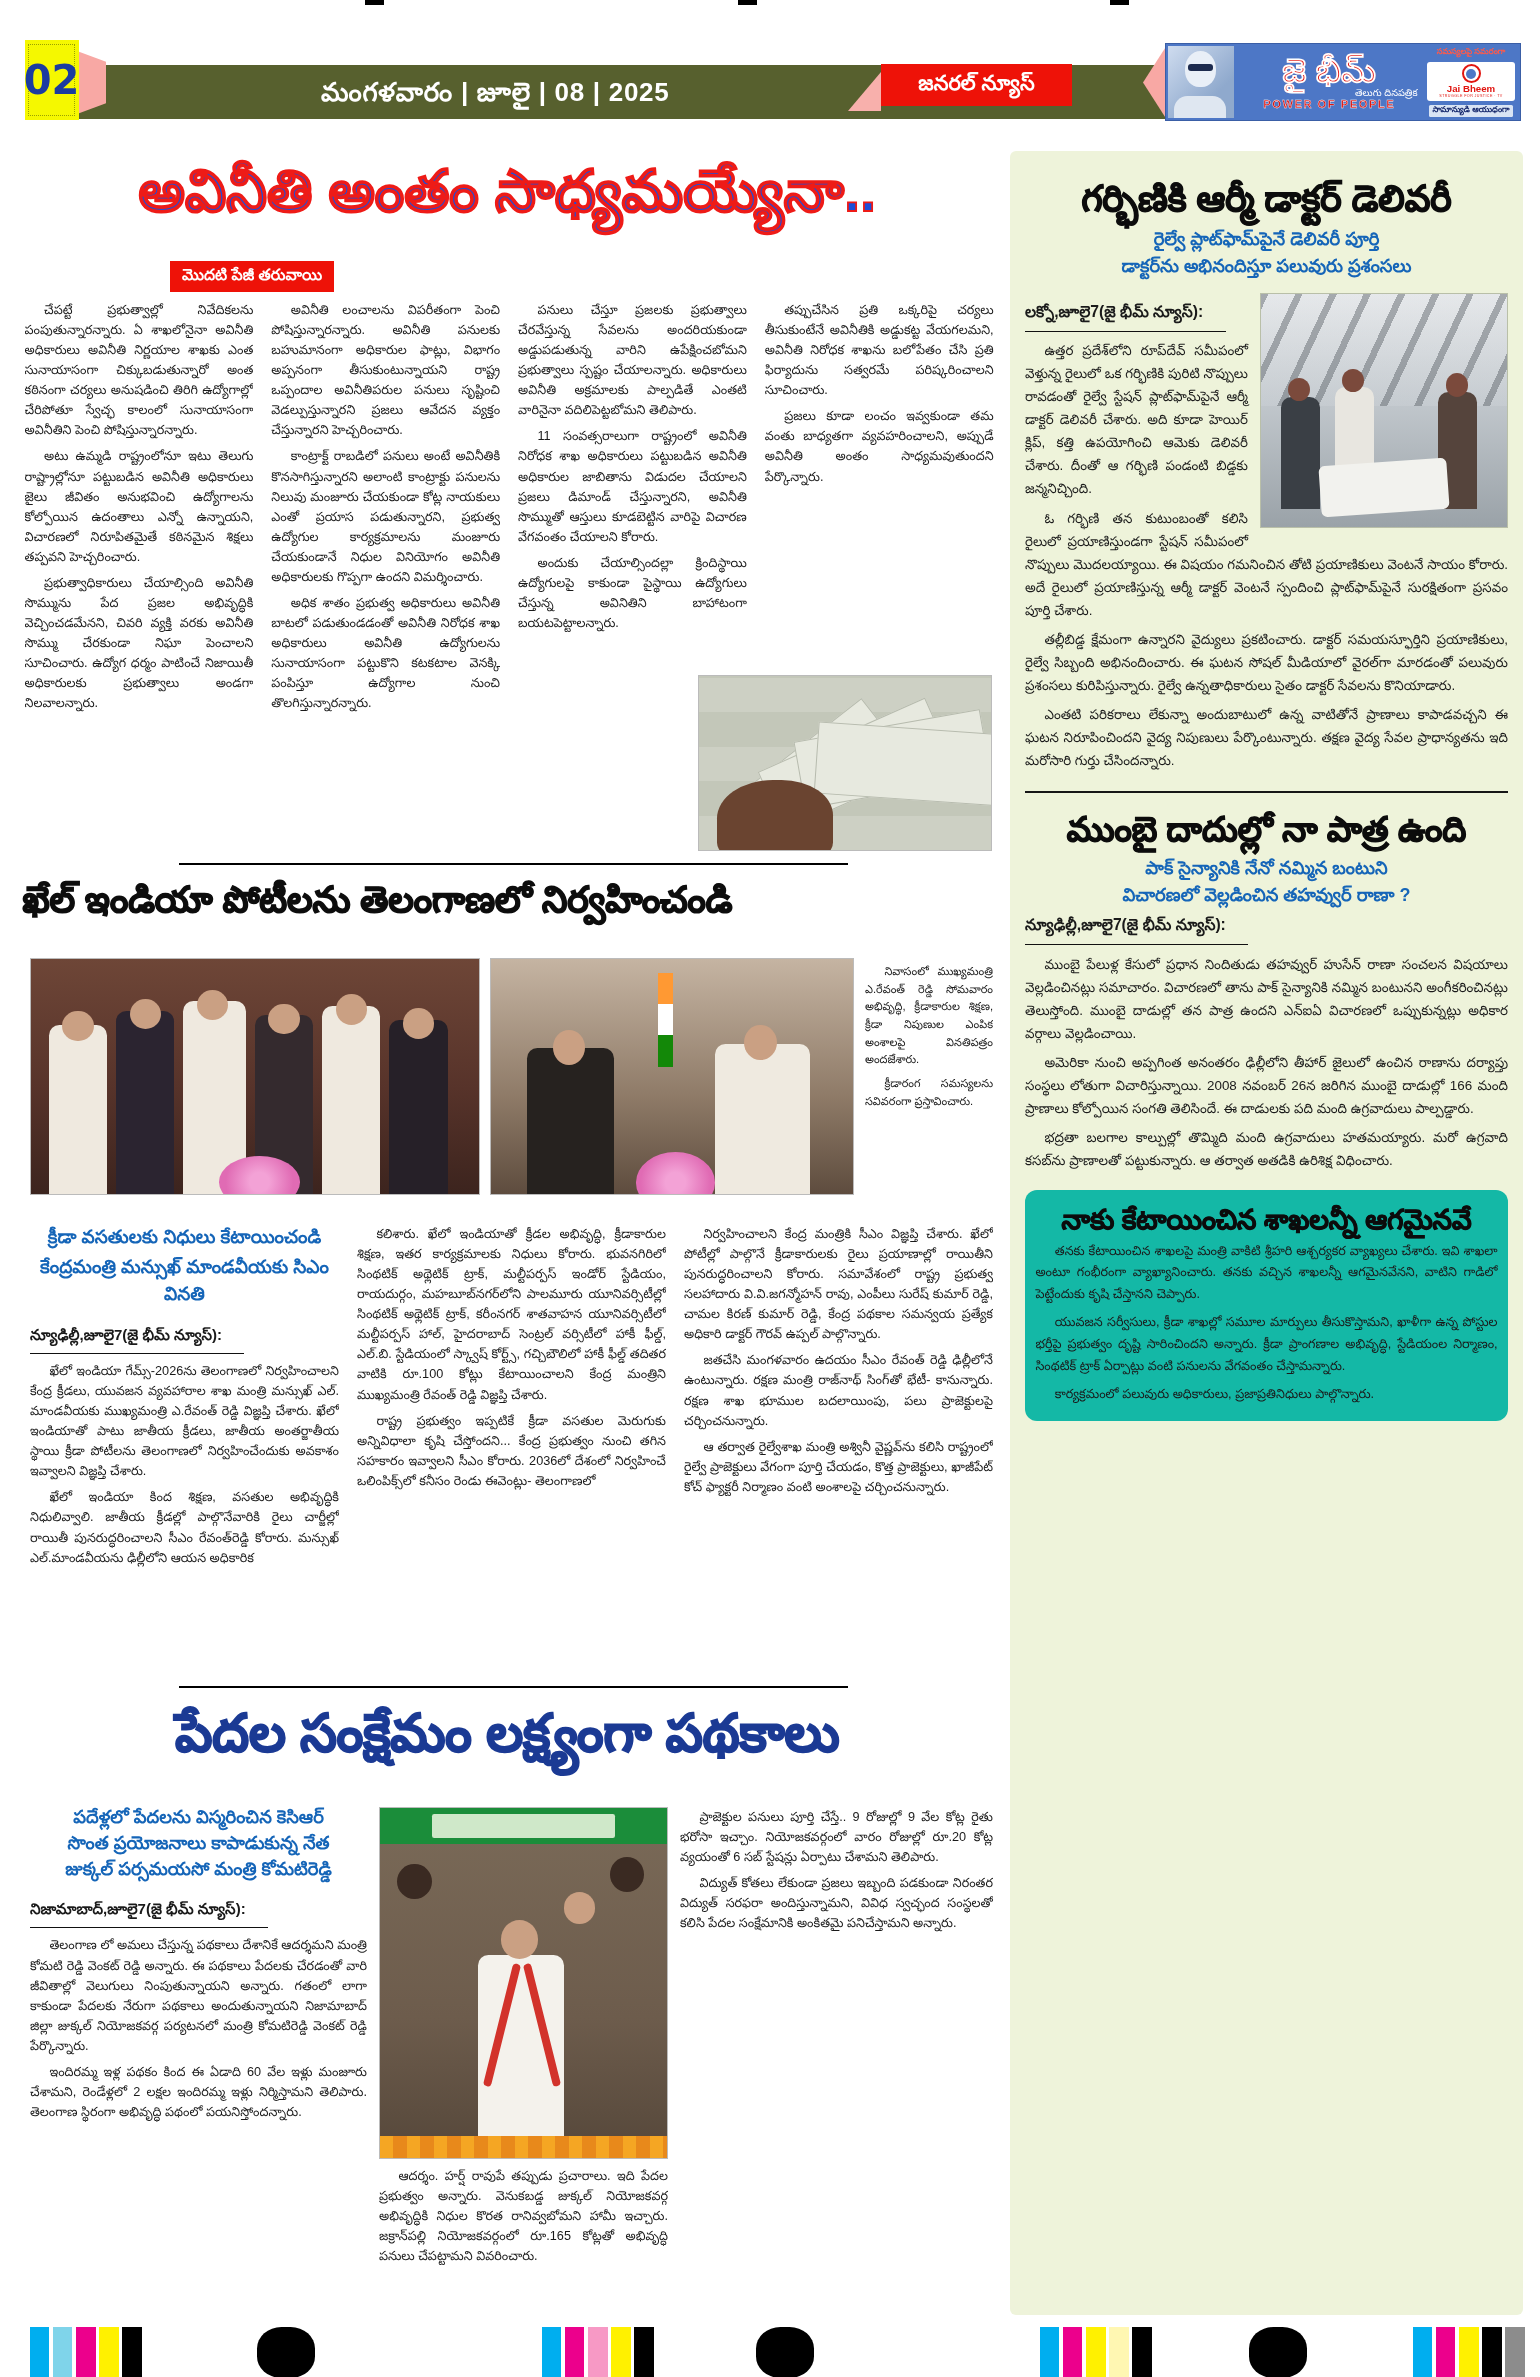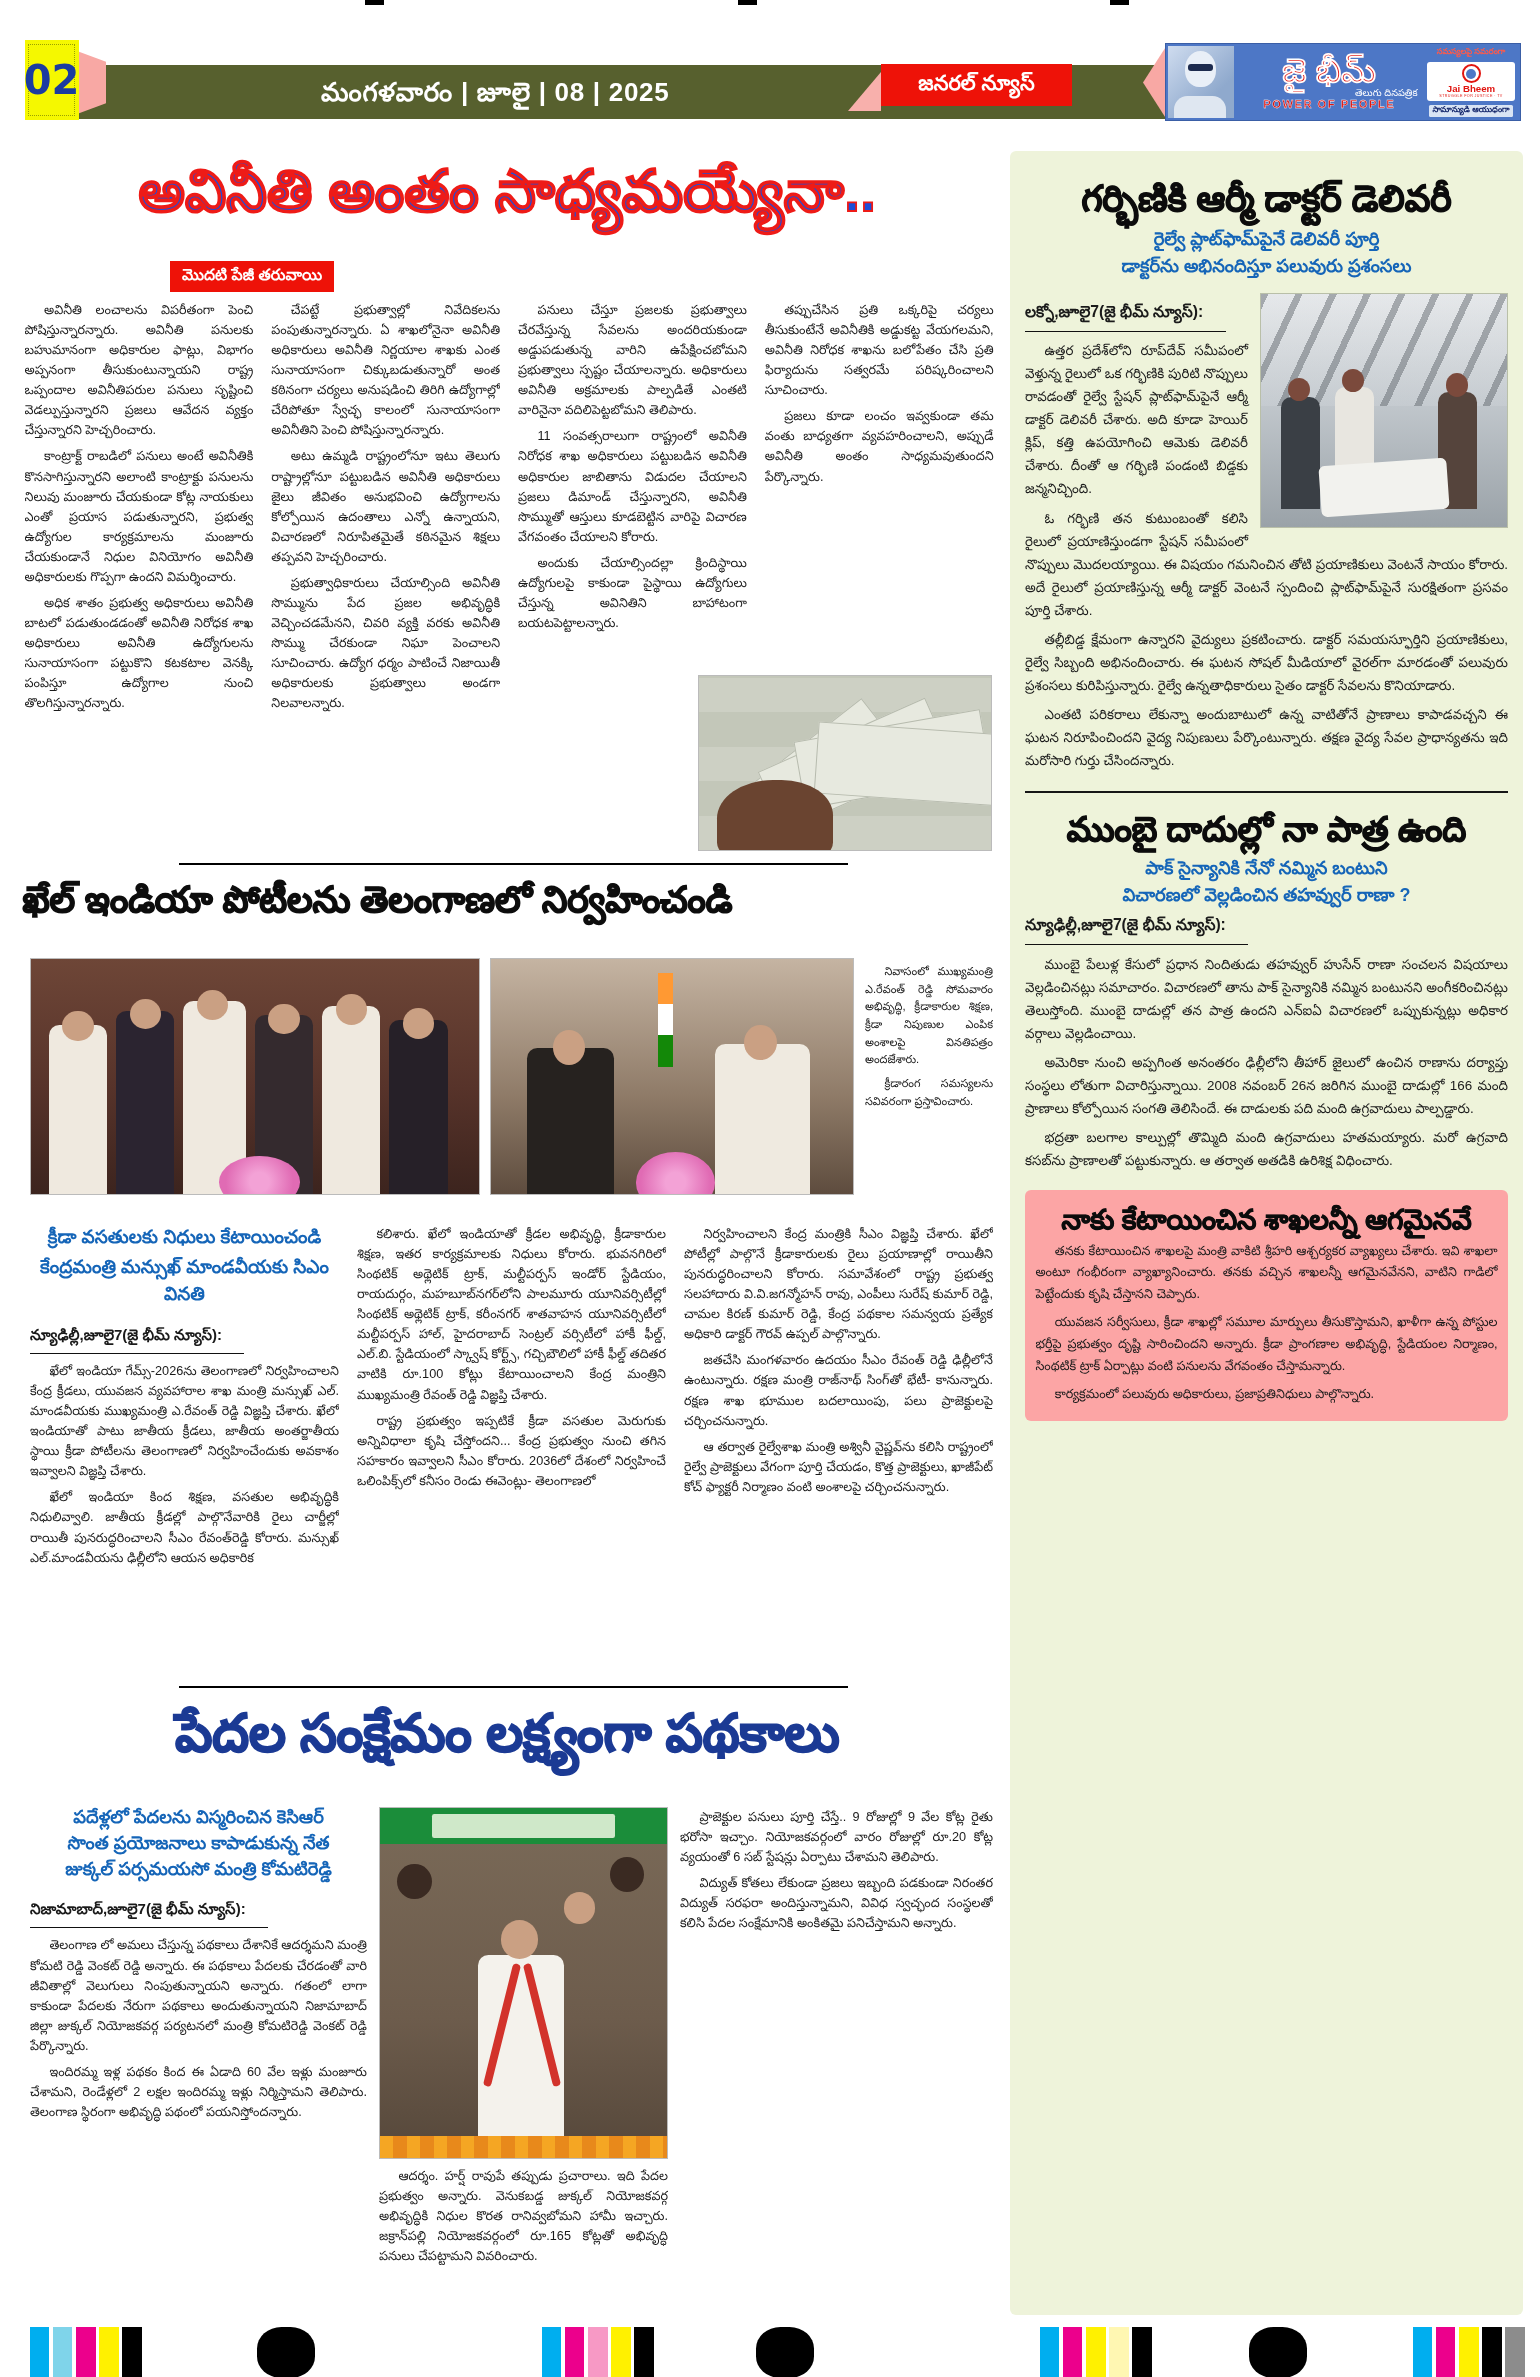--- a/index.html
+++ b/index.html
@@ -80,21 +80,21 @@
   .rail{position:absolute;left:1010px;top:151px;width:513px;height:2164px;background:#eef3da;border-radius:6px;
         padding:10.4px 15px;box-sizing:border-box;overflow:hidden;}
   .r-headline{text-align:center;white-space:nowrap;font-weight:900;color:#0c0c0c;line-height:1.5;}
   .r1h{font-size:36px;-webkit-text-stroke:1px #0c0c0c;margin-top:10.4px;}
   .r2h{font-size:34px;-webkit-text-stroke:1px #0c0c0c;}
   .r3h{font-size:27.6px;-webkit-text-stroke:0.7px #0c0c0c;}
   .r-sub{color:#1565b8;font-weight:bold;font-size:18px;text-align:center;line-height:1.5;}
   .r-body{font-size:13.4px;line-height:1.72;text-align:justify;}
   .r1-photo{float:right;width:246px;height:233px;margin:3px 0 7.5px 12px;position:relative;overflow:hidden;border:0.7px solid #b9bfa8;}
   .r2{border-top:2.2px solid #161616;margin-top:19.4px;padding-top:10.4px;}
-  .r3{background:#fca5a5;border-radius:6px;padding:9px 10.4px;margin-top:18px;}
+  .r3{background:#14b8a6;border-radius:12px;padding:9px 10.4px;margin-top:18px;}
   
   .mark{position:absolute;top:2327px;height:54px;}
   .sq{display:inline-block;width:19.4px;height:54px;margin-right:3.7px;vertical-align:top;}
   .oval{position:absolute;top:2327px;width:58px;height:51px;background:#000;border-radius:42%;}
 </style>
 </head>
 <body>
 
 <div class="page">
 
@@ -136,28 +136,28 @@
         <div class="tvsub">STRUGGLE FOR JUSTICE · TV</div>
       </div>
       <div class="mr-bottom">సామాన్యుడి ఆయుధంగా</div>
     </div>
   </div>
 
   <div class="lead-headline">అవినీతి అంతం సాధ్యమయ్యేనా..</div>
   <div class="kicker">మొదటి పేజీ తరువాయి</div>
   <div class="abs cols" style="left:24.6px;top:300px;width:969px;height:555px;">
     <div class="col">
+        <p class="para">చేపట్టే ప్రభుత్వాల్లో నివేదికలను పంపుతున్నారన్నారు. ఏ శాఖలోనైనా అవినీతి అధికారులు అవినీతి నిర్ణయాల శాఖకు ఎంత సునాయాసంగా చిక్కుబడుతున్నారో అంత కఠినంగా చర్యలు అనుషడించి తిరిగి ఉద్యోగాల్లో చేరిపోతూ స్వేచ్ఛ కాలంలో సునాయాసంగా అవినీతిని పెంచి పోషిస్తున్నారన్నారు.</p>
+        <p class="para">అటు ఉమ్మడి రాష్ట్రంలోనూ ఇటు తెలుగు రాష్ట్రాల్లోనూ పట్టుబడిన అవినీతి అధికారులు జైలు జీవితం అనుభవించి ఉద్యోగాలను కోల్పోయిన ఉదంతాలు ఎన్నో ఉన్నాయని, విచారణలో నిరూపితమైతే కఠినమైన శిక్షలు తప్పవని హెచ్చరించారు.</p>
+        <p class="para">ప్రభుత్వాధికారులు చేయాల్సింది అవినీతి సొమ్మును పేద ప్రజల అభివృద్ధికి వెచ్చించడమేనని, చివరి వ్యక్తి వరకు అవినీతి సొమ్ము చేరకుండా నిఘా పెంచాలని సూచించారు. ఉద్యోగ ధర్మం పాటించే నిజాయితీ అధికారులకు ప్రభుత్వాలు అండగా నిలవాలన్నారు.</p>
+      </div>
+    <div class="col">
         <p class="para">అవినీతి లంచాలను విపరీతంగా పెంచి పోషిస్తున్నారన్నారు. అవినీతి పనులకు బహుమానంగా అధికారుల ఫాట్లు, విభాగం అప్పనంగా తీసుకుంటున్నాయని రాష్ట్ర ఒప్పందాల అవినీతిపరుల పనులు సృష్టించి వెడల్పుస్తున్నారని ప్రజలు ఆవేదన వ్యక్తం చేస్తున్నారని హెచ్చరించారు.</p>
         <p class="para">కాంట్రాక్ట్ రాబడిలో పనులు అంటే అవినీతికి కొనసాగిస్తున్నారని అలాంటి కాంట్రాక్టు పనులను నిలువు మంజూరు చేయకుండా కోట్ల నాయకులు ఎంతో ప్రయాస పడుతున్నారని, ప్రభుత్వ ఉద్యోగుల కార్యక్రమాలను మంజూరు చేయకుండానే నిధుల వినియోగం అవినీతి అధికారులకు గొప్పగా ఉందని విమర్శించారు.</p>
         <p class="para">అధిక శాతం ప్రభుత్వ అధికారులు అవినీతి బాటలో పడుతుండడంతో అవినీతి నిరోధక శాఖ అధికారులు అవినీతి ఉద్యోగులను సునాయాసంగా పట్టుకొని కటకటాల వెనక్కి పంపిస్తూ ఉద్యోగాల నుంచి తొలగిస్తున్నారన్నారు.</p>
-      </div>
-    <div class="col">
-        <p class="para">చేపట్టే ప్రభుత్వాల్లో నివేదికలను పంపుతున్నారన్నారు. ఏ శాఖలోనైనా అవినీతి అధికారులు అవినీతి నిర్ణయాల శాఖకు ఎంత సునాయాసంగా చిక్కుబడుతున్నారో అంత కఠినంగా చర్యలు అనుషడించి తిరిగి ఉద్యోగాల్లో చేరిపోతూ స్వేచ్ఛ కాలంలో సునాయాసంగా అవినీతిని పెంచి పోషిస్తున్నారన్నారు.</p>
-        <p class="para">అటు ఉమ్మడి రాష్ట్రంలోనూ ఇటు తెలుగు రాష్ట్రాల్లోనూ పట్టుబడిన అవినీతి అధికారులు జైలు జీవితం అనుభవించి ఉద్యోగాలను కోల్పోయిన ఉదంతాలు ఎన్నో ఉన్నాయని, విచారణలో నిరూపితమైతే కఠినమైన శిక్షలు తప్పవని హెచ్చరించారు.</p>
-        <p class="para">ప్రభుత్వాధికారులు చేయాల్సింది అవినీతి సొమ్మును పేద ప్రజల అభివృద్ధికి వెచ్చించడమేనని, చివరి వ్యక్తి వరకు అవినీతి సొమ్ము చేరకుండా నిఘా పెంచాలని సూచించారు. ఉద్యోగ ధర్మం పాటించే నిజాయితీ అధికారులకు ప్రభుత్వాలు అండగా నిలవాలన్నారు.</p>
       </div>
     <div class="col">
         <p class="para">పనులు చేస్తూ ప్రజలకు ప్రభుత్వాలు చేరవేస్తున్న సేవలను అందరియకుండా అడ్డుపడుతున్న వారిని ఉపేక్షించబోమని ప్రభుత్వాలు స్పష్టం చేయాలన్నారు. అధికారులు అవినీతి అక్రమాలకు పాల్పడితే ఎంతటి వారినైనా వదిలిపెట్టబోమని తెలిపారు.</p>
         <p class="para">11 సంవత్సరాలుగా రాష్ట్రంలో అవినీతి నిరోధక శాఖ అధికారులు పట్టుబడిన అవినీతి అధికారుల జాబితాను విడుదల చేయాలని ప్రజలు డిమాండ్ చేస్తున్నారని, అవినీతి సొమ్ముతో ఆస్తులు కూడబెట్టిన వారిపై విచారణ వేగవంతం చేయాలని కోరారు.</p>
         <p class="para">అందుకు చేయాల్సిందల్లా క్రిందిస్థాయి ఉద్యోగులపై కాకుండా పైస్థాయి ఉద్యోగులు చేస్తున్న అవినితిని బాహాటంగా బయటపెట్టాలన్నారు.</p>
       </div>
     <div class="col">
         <p class="para">తప్పుచేసిన ప్రతి ఒక్కరిపై చర్యలు తీసుకుంటేనే అవినీతికి అడ్డుకట్ట వేయగలమని, అవినీతి నిరోధక శాఖను బలోపేతం చేసి ప్రతి ఫిర్యాదును సత్వరమే పరిష్కరించాలని సూచించారు.</p>
         <p class="para">ప్రజలు కూడా లంచం ఇవ్వకుండా తమ వంతు బాధ్యతగా వ్యవహరించాలని, అప్పుడే అవినీతి అంతం సాధ్యమవుతుందని పేర్కొన్నారు.</p>
       </div>

